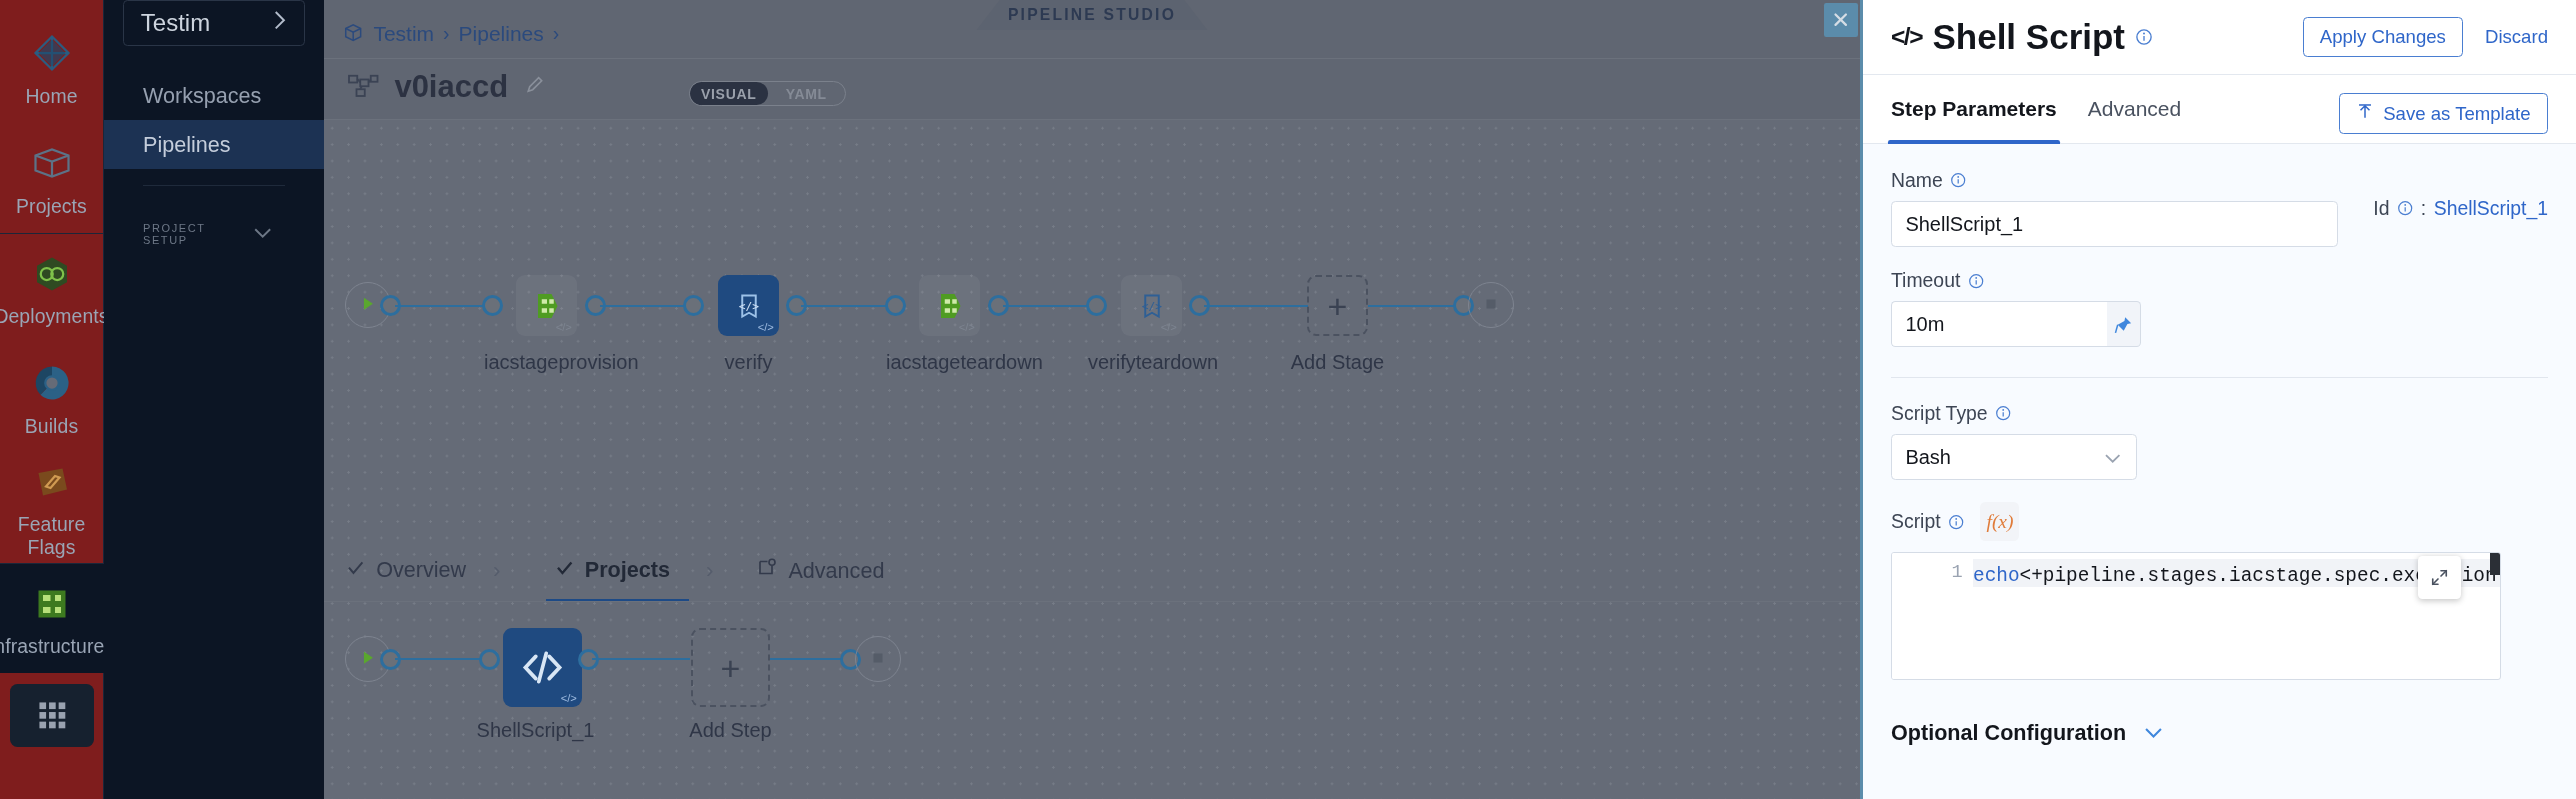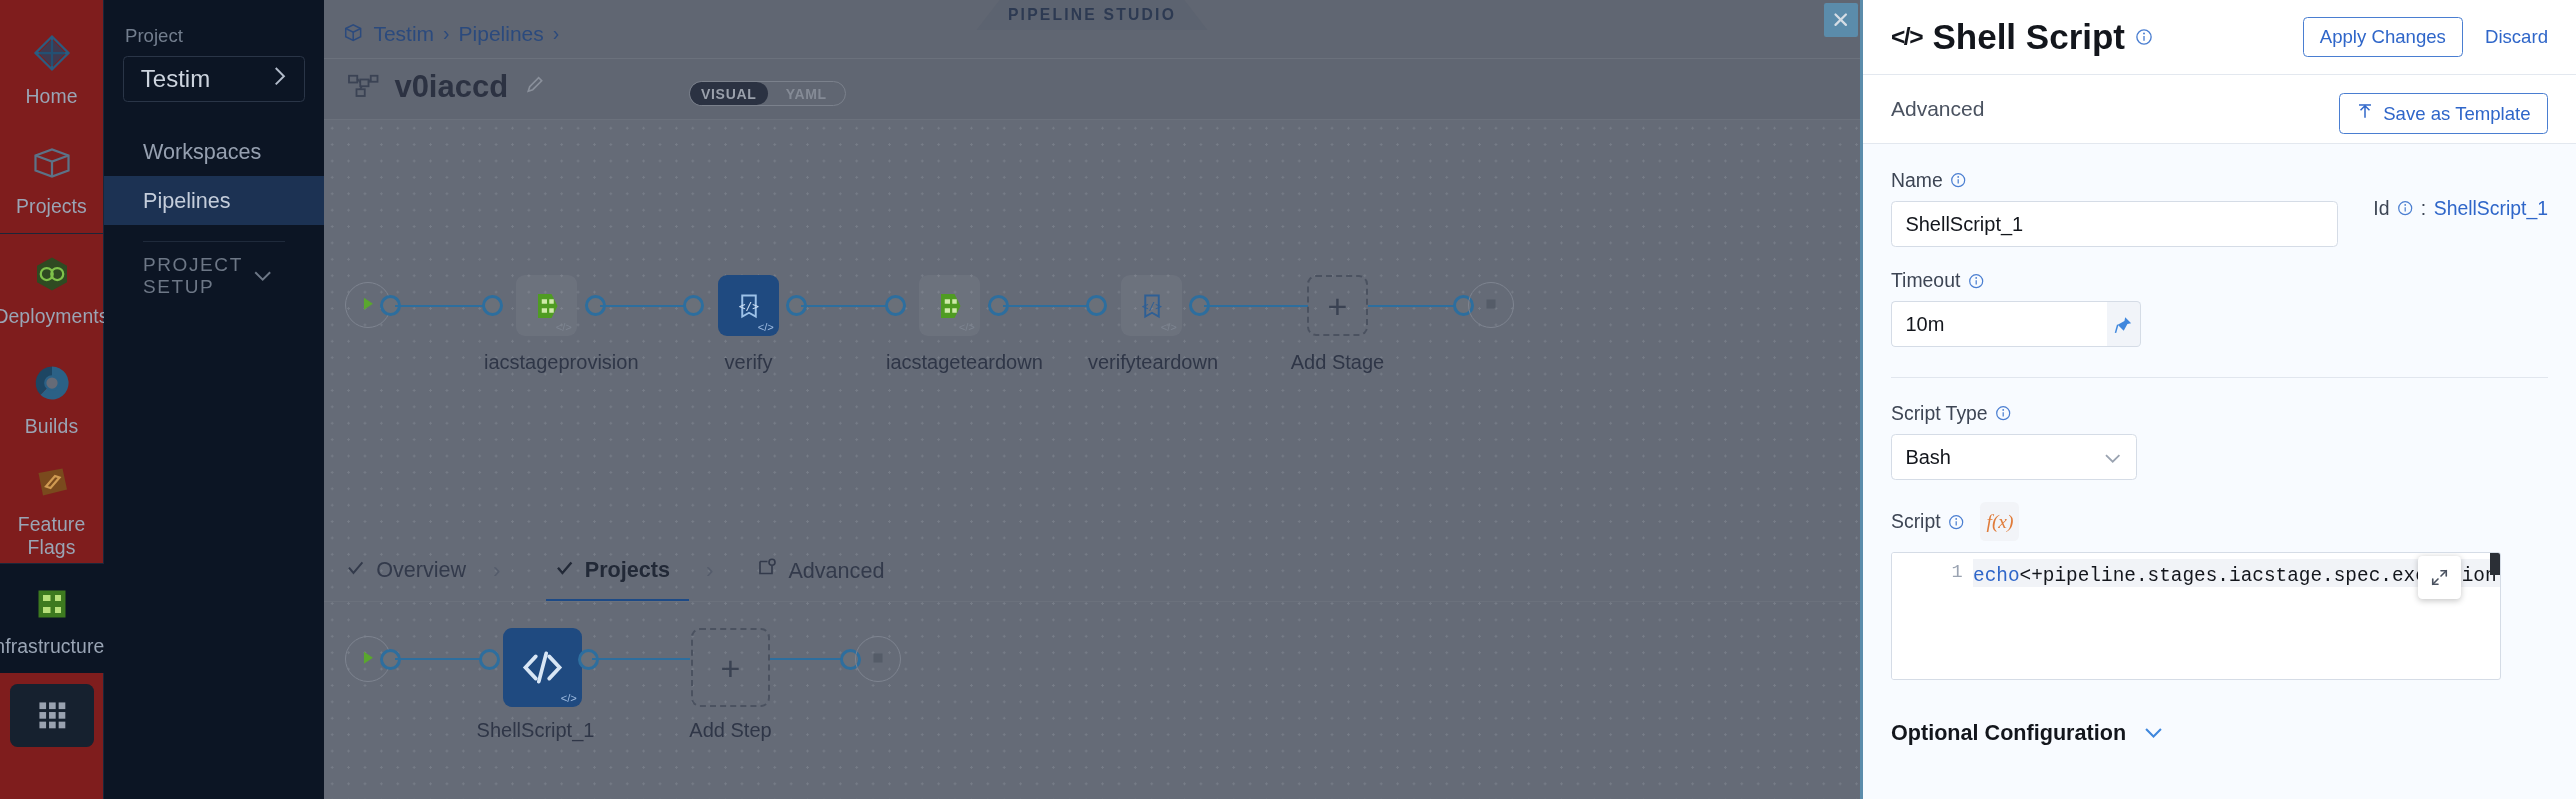--- a/index.html
+++ b/index.html
@@ -48,23 +48,23 @@
   }
   .proj-select span { font-size: 24px; color: #cdd4de; }
   .proj-nav { margin-top: 25px; }
   .proj-nav-item {
     height: 49px; display: flex; align-items: center;
     padding-left: 39px; font-size: 21.6px; color: #96a0b0; cursor: pointer;
   }
   .proj-nav-item.active { background: #1c3253; color: #c4cddb; }
   .proj-divider { margin: 16.4px 39px 0 39px; height: 0.7px; background: #1f2a3b; }
   .proj-setup {
-    margin-top: 16px; padding-left: 39px; padding-right: 52px; height: 36px;
+    margin-top: 30px; padding-left: 39px; padding-right: 52px; height: 36px;
     display: flex; align-items: center; justify-content: space-between;
-    font-size: 19px; letter-spacing: 1.6px; color: #6d7786; cursor: pointer;
+    font-size: 11px; letter-spacing: 1.6px; color: #6d7786; cursor: pointer;
   }
 
   
   .main {
     position: absolute; left: 324px; top: 0; width: 1536px; height: 799px;
     background: #606672;
   }
   .studio-tag {
     position: absolute; left: 50%; transform: translateX(-50%); top: 0;
     width: 231px; height: 30px; background: #5c6370;
@@ -349,21 +349,20 @@
             <rect x="32" y="19" width="9" height="9"></rect>
         <rect x="6" y="32" width="9" height="9"></rect>
             <rect x="19" y="32" width="9" height="9"></rect>
             <rect x="32" y="32" width="9" height="9"></rect>
       </g>
         </svg>
     </div>
   </nav>
 
   <aside class="proj">
-    <div class="proj-head">Project</div>
 
     <div class="proj-select">
       <span>Testim</span>
       <span>
         <svg width="16.4" height="22.4" viewBox="0 0 22 30">
             <path d="M5 4 L16 15 L5 26" fill="none" stroke="#b3bccb" stroke-width="2.6"></path>
           </svg>
       </span>
     </div>
 
@@ -633,20 +632,21 @@
             </svg>
         </span>
       </div>
       <div class="head-actions">
         <button class="btn-outline">Apply Changes</button>
         <button class="btn-link">Discard</button>
       </div>
     </div>
 
     <div class="panel-tabs">
+      <div class="ptab active">Step Parameters</div>
       <div class="ptab">Advanced</div>
       <div class="save-tpl">
         <span>
           <svg width="18" height="19.4" viewBox="0 0 24 26">
               <path d="M12 21 L12 6 M6 11 L12 5 L18 11" fill="none" stroke="#2f66c9" stroke-width="2"></path>
           <path d="M4 4 L20 4" stroke="#2f66c9" stroke-width="2"></path>
             </svg>
         </span>
         <span>Save as Template</span>
       </div>

